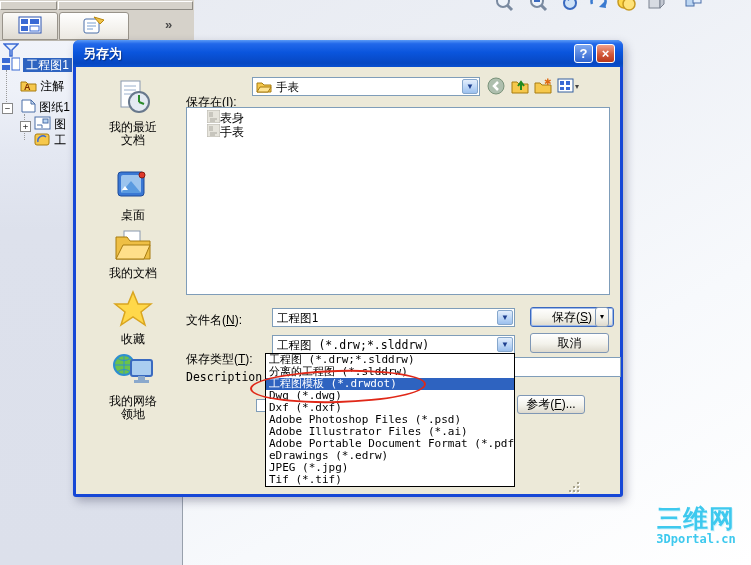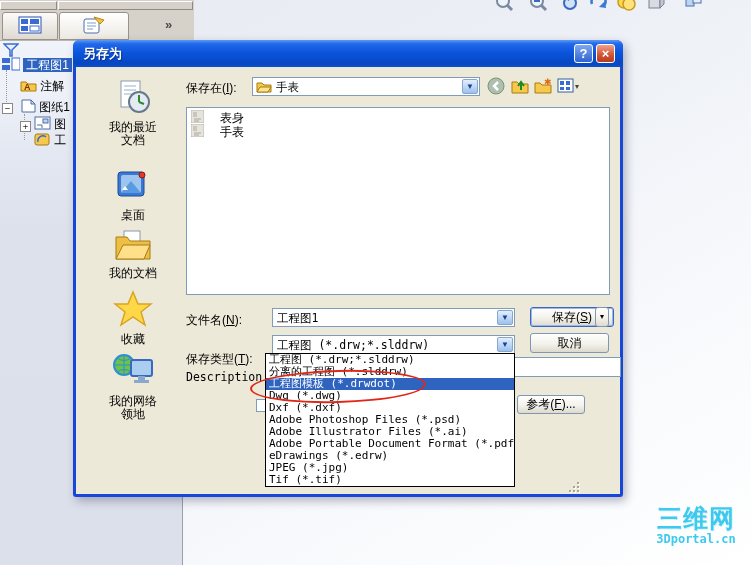--- a/index.html
+++ b/index.html
@@ -46,21 +46,21 @@
   .lbl{position:absolute;font-size:12px;color:#000;}
   .mono{font-family:"DejaVu Sans Mono",monospace;}
   .combo{position:absolute;background:#fff;border:1px solid #7f9db9;box-sizing:border-box;}
   .combo-text{position:absolute;left:4px;top:2px;font-size:11.5px;white-space:nowrap;}
   .combo-arrow{position:absolute;right:1px;top:1px;bottom:1px;width:16px;border-radius:2px;
     background:linear-gradient(180deg,#e3eefc,#b9d4f5 60%,#9cc0ee);border:1px solid #86a7cc;box-sizing:border-box;
     text-align:center;font-size:8px;line-height:14px;color:#1d3f8f;}
   .navbtn{position:absolute;width:19px;height:19px;}
   .listbox{position:absolute;left:110px;top:40px;width:424px;height:188px;background:#fff;
     border:1px solid #7f9db9;box-sizing:border-box;}
-  .file-item{position:absolute;left:4px;height:14px;display:flex;align-items:center;gap:16px;white-space:nowrap;}
+  .file-item{position:absolute;left:20px;height:14px;display:flex;align-items:center;gap:0;white-space:nowrap;}
   .place{position:absolute;left:10px;width:94px;text-align:center;}
   .place .plabel{max-width:58px;margin:2px auto 0;line-height:13px;}
   .xp-btn{position:absolute;background:linear-gradient(180deg,#ffffff,#f3f2eb 55%,#ddd9cd);
     border:1px solid #7f97b5;border-radius:3px;text-align:center;font-size:12px;box-sizing:border-box;}
   .xp-btn.focus{box-shadow:inset 0 0 0 1px #9cb8e8;border-color:#3a68c0;}
   .dropdown{position:absolute;left:189px;top:286px;width:250px;height:134px;background:#fff;
     border:1px solid #000;box-sizing:border-box;z-index:30;
     font-family:"DejaVu Sans Mono",monospace;font-size:11px;}
   .dd-row{height:12px;line-height:12px;padding-left:3px;white-space:nowrap;overflow:hidden;}
   .dd-sel{background:#2e63c0;color:#fff;}
@@ -192,21 +192,21 @@
 
   <div class="dialog">
     <div class="titlebar">
       <span class="title-text">另存为</span>
       <div class="tb-btn help-btn"><span>?</span></div>
       <div class="tb-btn close-btn"><span>×</span></div>
     </div>
 
     <div class="dlg-body">
 
-      <span class="lbl" style="left:110px;top:13px"><span>保存在(</span><u>I</u><span>):</span></span>
+      <span class="lbl" style="left:110px;top:27px"><span>保存在(</span><u>I</u><span>):</span></span>
       <div class="combo" style="left:176px;top:10px;width:228px;height:19px">
         <span style="position:absolute;left:3px;top:2px"><svg width="16" height="13">
               <path d="M1,3 L6,3 L8,5 L15,5 L15,12 L1,12 Z" fill="#f6c84c" stroke="#a87c10"></path>
               <path d="M1,12 L4,7 L15,7 L12,12 Z" fill="#ffe391" stroke="#a87c10"></path>
             </svg></span>
         <span class="combo-text" style="left:23px">手表</span>
         <span class="combo-arrow">▼</span>
       </div>
       <span class="navbtn" style="left:411px;top:10px"><svg width="19" height="19">
             <circle cx="9" cy="9" r="8" fill="#aebfae" stroke="#7a937a"></circle>

